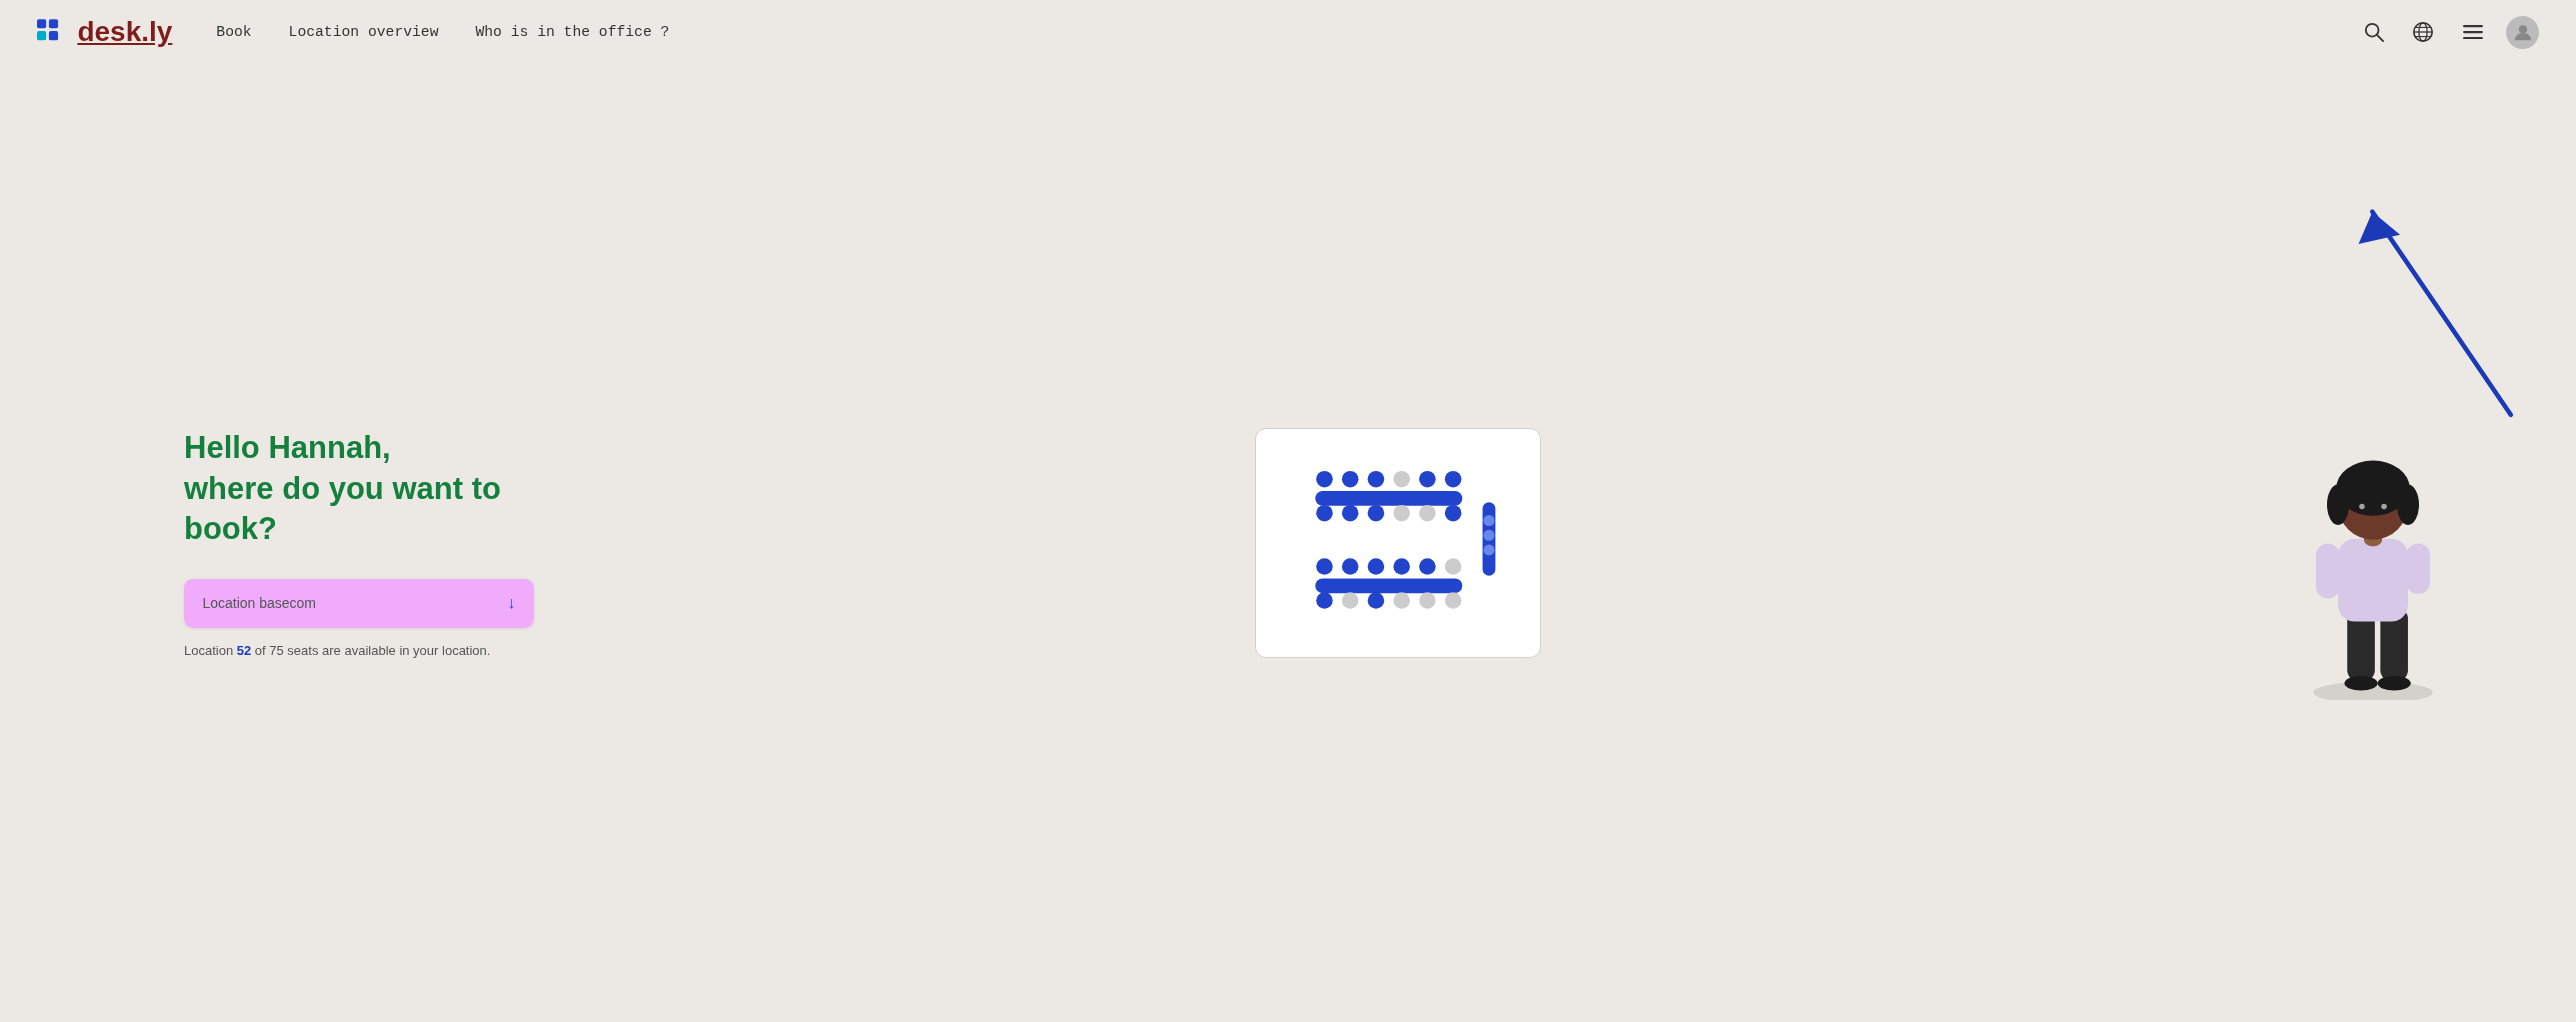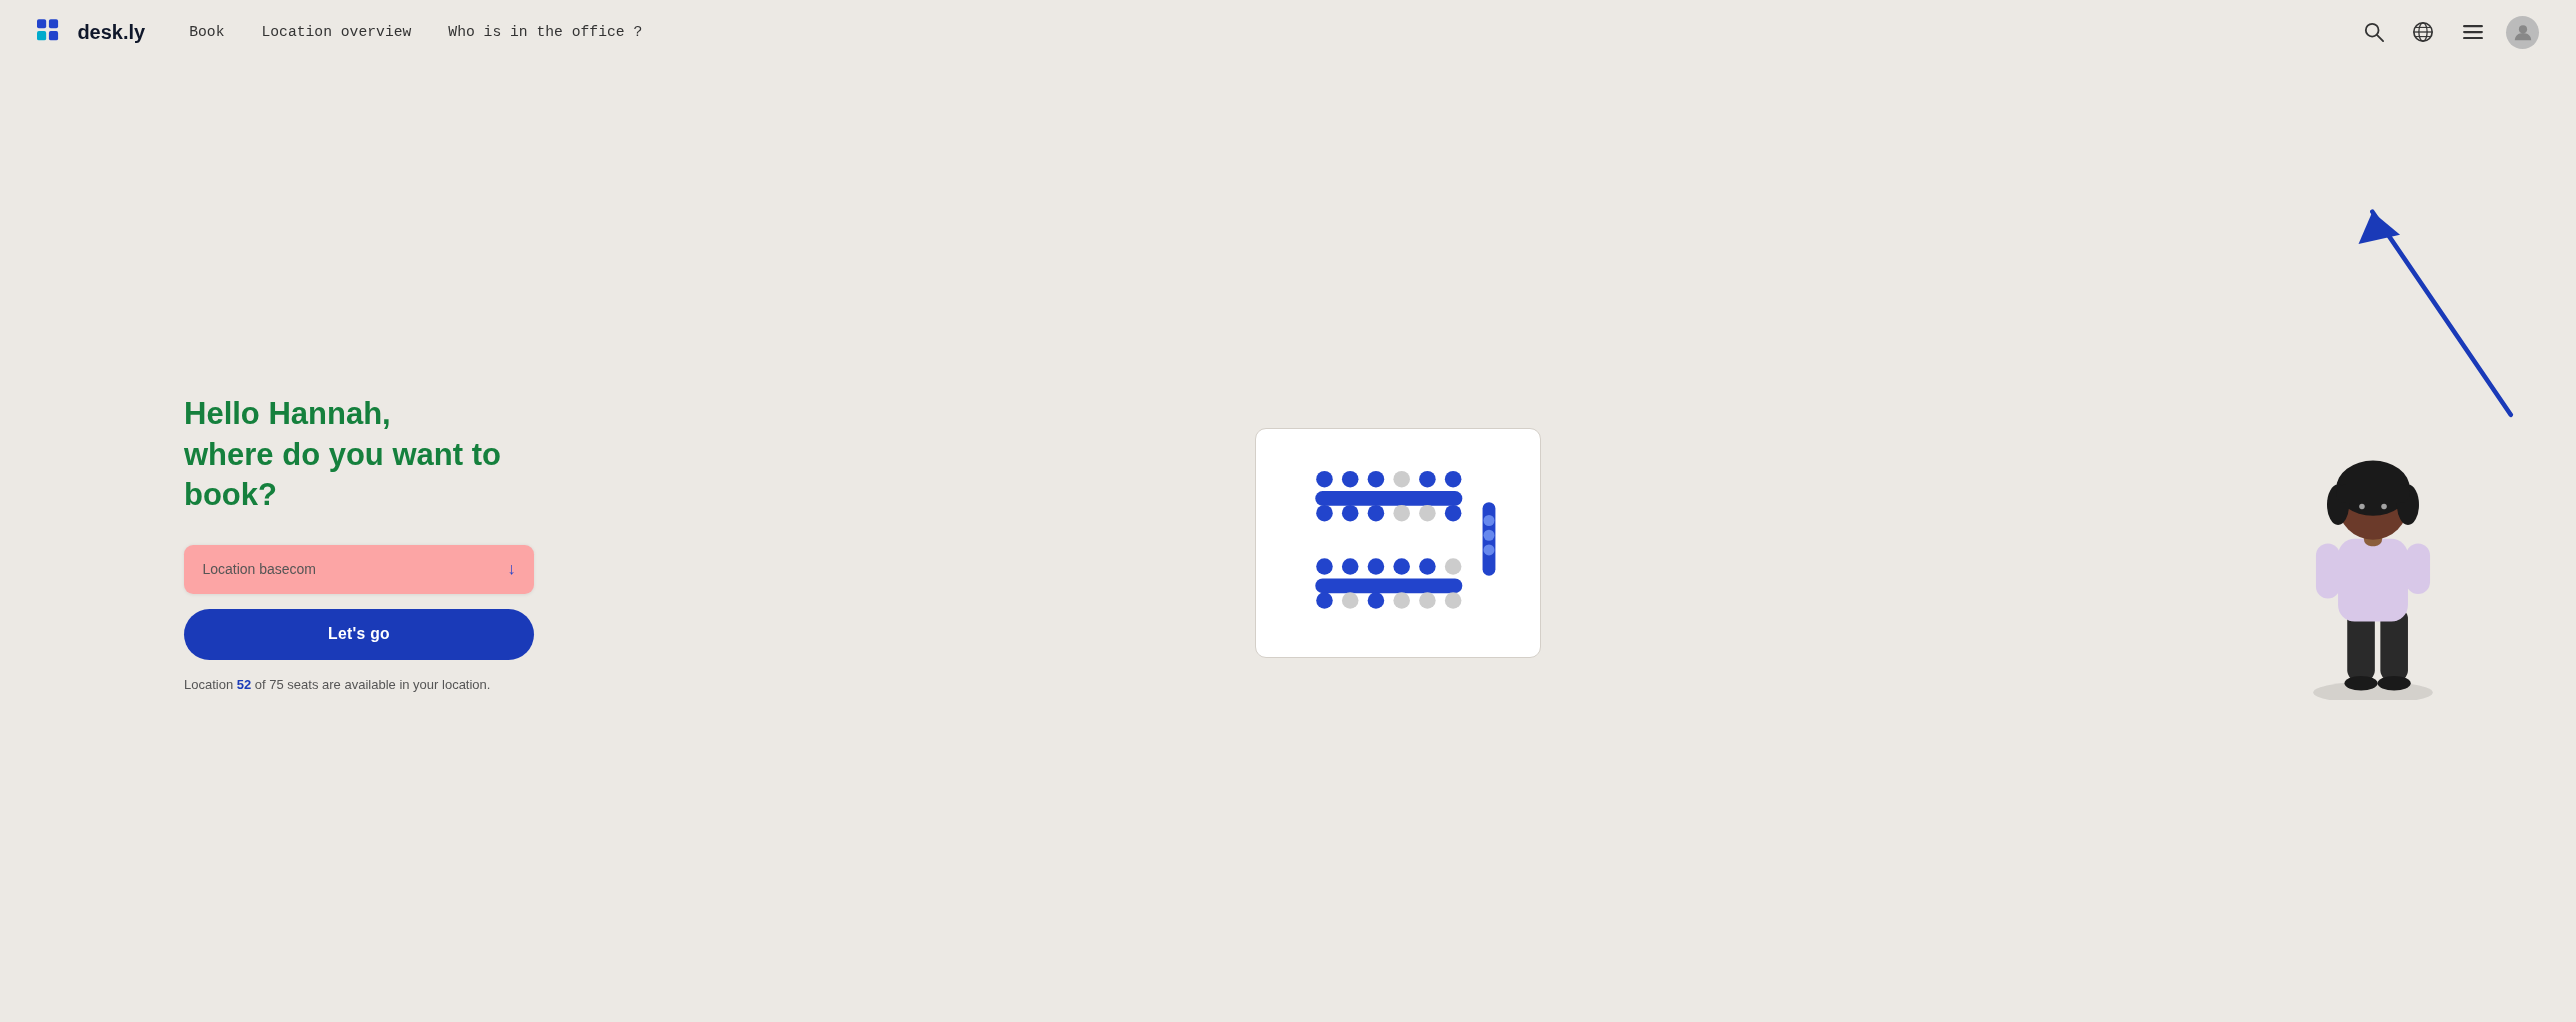--- a/index.html
+++ b/index.html
@@ -28,23 +28,24 @@
       gap: 7.4px;
       margin-right: 44px;
     }
 
     .logo-icon {
       width: 33px;
       height: 26px;
     }
 
     .logo-text {
-      font-size: 20px;
+      font-size: 28px;
       font-weight: 600;
-      color: #0f172a;
+      color: #7f1d1d;
+      text-decoration: underline;
     }
 
     .nav-links {
       display: flex;
       gap: 37px;
       flex: 1;
     }
 
     .nav-link {
       font-size: 14.7px;
@@ -102,21 +103,21 @@
       font-weight: 700;
       color: #15803d;
       line-height: 1.3;
       margin-bottom: 29.5px;
     }
 
     .location-select {
       display: flex;
       align-items: center;
       justify-content: space-between;
-      background: #fca5a5;
+      background: #f0abfc;
       border-radius: 9.2px;
       padding: 14.7px 18.4px;
       margin-bottom: 14.7px;
       cursor: pointer;
       width: 350px;
       box-shadow: 0 0.9px 3.7px rgba(0,0,0,0.08);
     }
 
     .location-text {
       font-size: 14px;
@@ -250,21 +251,20 @@
     <div class="greeting">
       <span>Hello Hannah,</span><br>
       <span>where do you want to book?</span>
     </div>
 
     <div class="location-select">
       <span class="location-text">Location basecom</span>
       <span class="dropdown-arrow">↓</span>
     </div>
 
-    <button class="lets-go-btn">Let's go</button>
 
     <div class="availability-text">
       <span>Location </span><span class="availability-number">52</span><span> of 75 seats are available in your location.</span>
     </div>
   </div>
 
   <div class="center-illustration">
     <div class="desk-card">
       <svg class="desk-svg" viewBox="0 0 260 210" fill="none">
 

